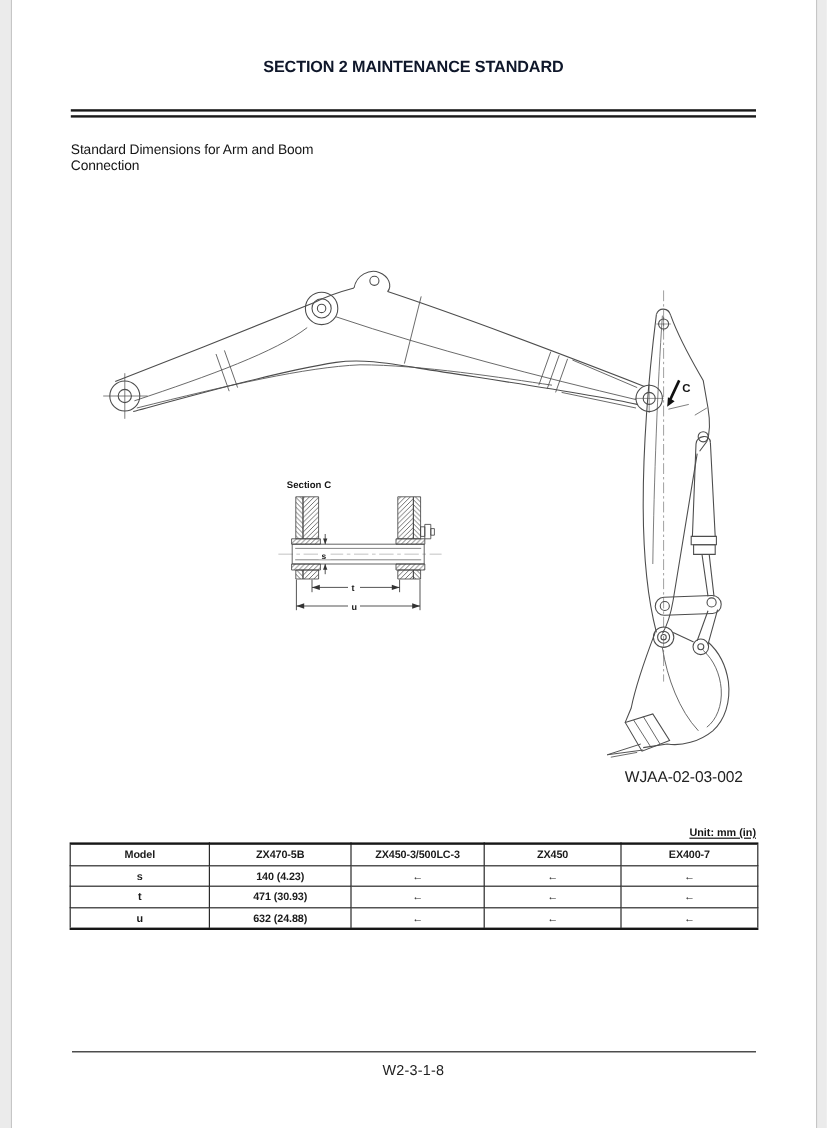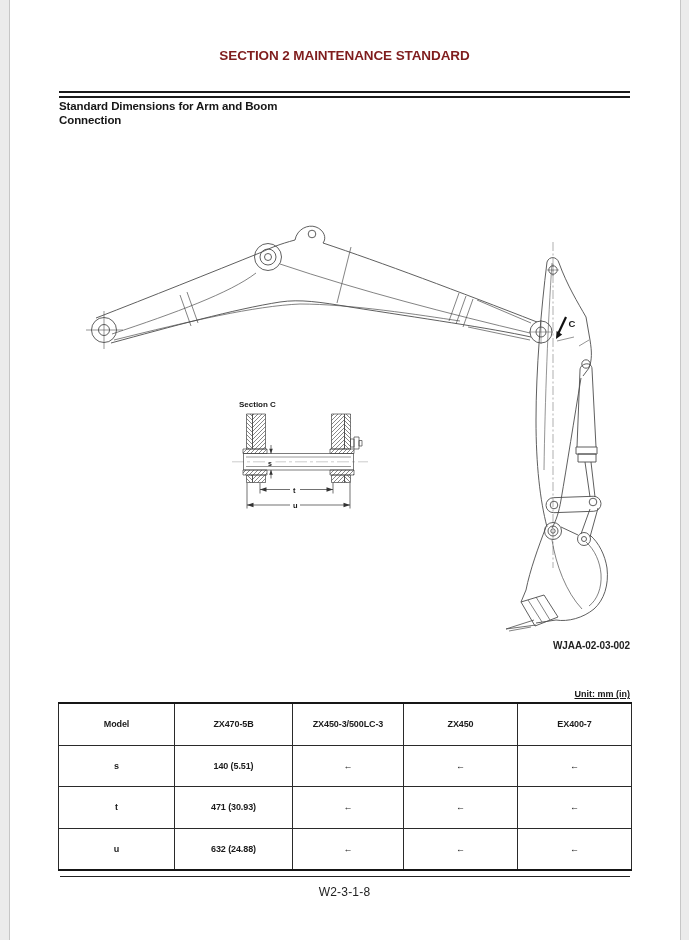--- a/index.html
+++ b/index.html
@@ -11,57 +11,57 @@
     position:relative;
   }
   .page-bg{
     position:absolute;left:9px;right:8px;top:0;bottom:0;
     background:#ffffff;
     border-left:1px solid #c6c6c6;border-right:1px solid #c6c6c6;
   }
   .content{position:absolute;left:0;top:0;width:689px;height:940px;}
   .section-title{
     position:absolute;left:0;right:0;top:48px;text-align:center;
-    font-size:13.5px;font-weight:700;letter-spacing:-0.1px;color:#7f1d1d;
+    font-size:13.5px;font-weight:700;letter-spacing:-0.1px;color:#0f172a;
   }
   .group-title{
     position:absolute;left:0;right:0;top:70px;text-align:center;
     font-size:11px;font-weight:700;color:#161616;
   }
   .rule-thin{position:absolute;left:59px;width:571px;top:91px;height:0;border-top:2px solid #1a1a1a;}
   .rule-thick{position:absolute;left:59px;width:571px;top:95.5px;height:0;border-top:2.5px solid #1a1a1a;}
   .page-heading{
-    position:absolute;left:59px;top:100px;
-    font-size:11.5px;font-weight:700;line-height:13.5px;color:#161616;letter-spacing:-0.1px;
+    position:absolute;left:59px;top:119px;
+    font-size:11.5px;font-weight:400;line-height:13.5px;color:#161616;letter-spacing:-0.1px;
   }
   .important-note{
     position:absolute;left:59px;top:151px;width:290px;
     font-size:9px;font-weight:700;line-height:9.8px;color:#161616;letter-spacing:-0.1px;
   }
   .imp-label{margin-right:9px;}
   .imp-ind{margin-left:19px;}
   .figure-svg{position:absolute;left:0;top:0;width:689px;height:940px;}
   .figure-svg path,.figure-svg line,.figure-svg circle,.figure-svg rect,.figure-svg ellipse{vector-effect:non-scaling-stroke;}
   .fig-ref{
-    position:absolute;right:59px;top:640px;
-    font-size:10px;font-weight:700;color:#222;letter-spacing:-0.1px;
+    position:absolute;right:70px;top:640px;
+    font-size:13px;font-weight:400;color:#222;letter-spacing:-0.1px;
   }
   .unit-label{
     position:absolute;right:59px;top:689px;
     font-size:9px;font-weight:700;color:#161616;text-decoration:underline;
   }
   .dim-table{
     position:absolute;left:58px;top:702px;width:573px;
     border-collapse:collapse;table-layout:fixed;
     font-size:9px;font-weight:700;color:#1b1b1b;
     border-top:2.5px solid #161616;border-bottom:2.5px solid #161616;
   }
   .dim-table th,.dim-table td{
     border:1px solid #2a2a2a;text-align:center;vertical-align:middle;
-    padding:12px;height:16.5px;font-weight:700;letter-spacing:-0.1px;
+    padding:0;height:16.5px;font-weight:700;letter-spacing:-0.1px;
   }
   .footer-rule{position:absolute;left:60px;width:570px;top:876px;height:0;border-top:1.5px solid #222;}
   .page-number{
     position:absolute;left:0;right:0;top:885px;text-align:center;
     font-size:12px;font-weight:400;color:#222;letter-spacing:0.2px;
   }
   svg text{font-family:"Liberation Sans","DejaVu Sans",sans-serif;fill:#161616;}
 </style>
 </head>
 <body>
@@ -263,21 +263,21 @@
         <th>Model</th>
         <th>ZX470-5B</th>
         <th>ZX450-3/500LC-3</th>
         <th>ZX450</th>
         <th>EX400-7</th>
       </tr>
     </thead>
     <tbody>
       <tr>
         <td>s</td>
-        <td>140 (5.51)</td>
+        <td>140 (4.23)</td>
         <td>←</td>
         <td>←</td>
         <td>←</td>
       </tr>
       <tr>
         <td>t</td>
         <td>471 (30.93)</td>
         <td>←</td>
         <td>←</td>
         <td>←</td>

